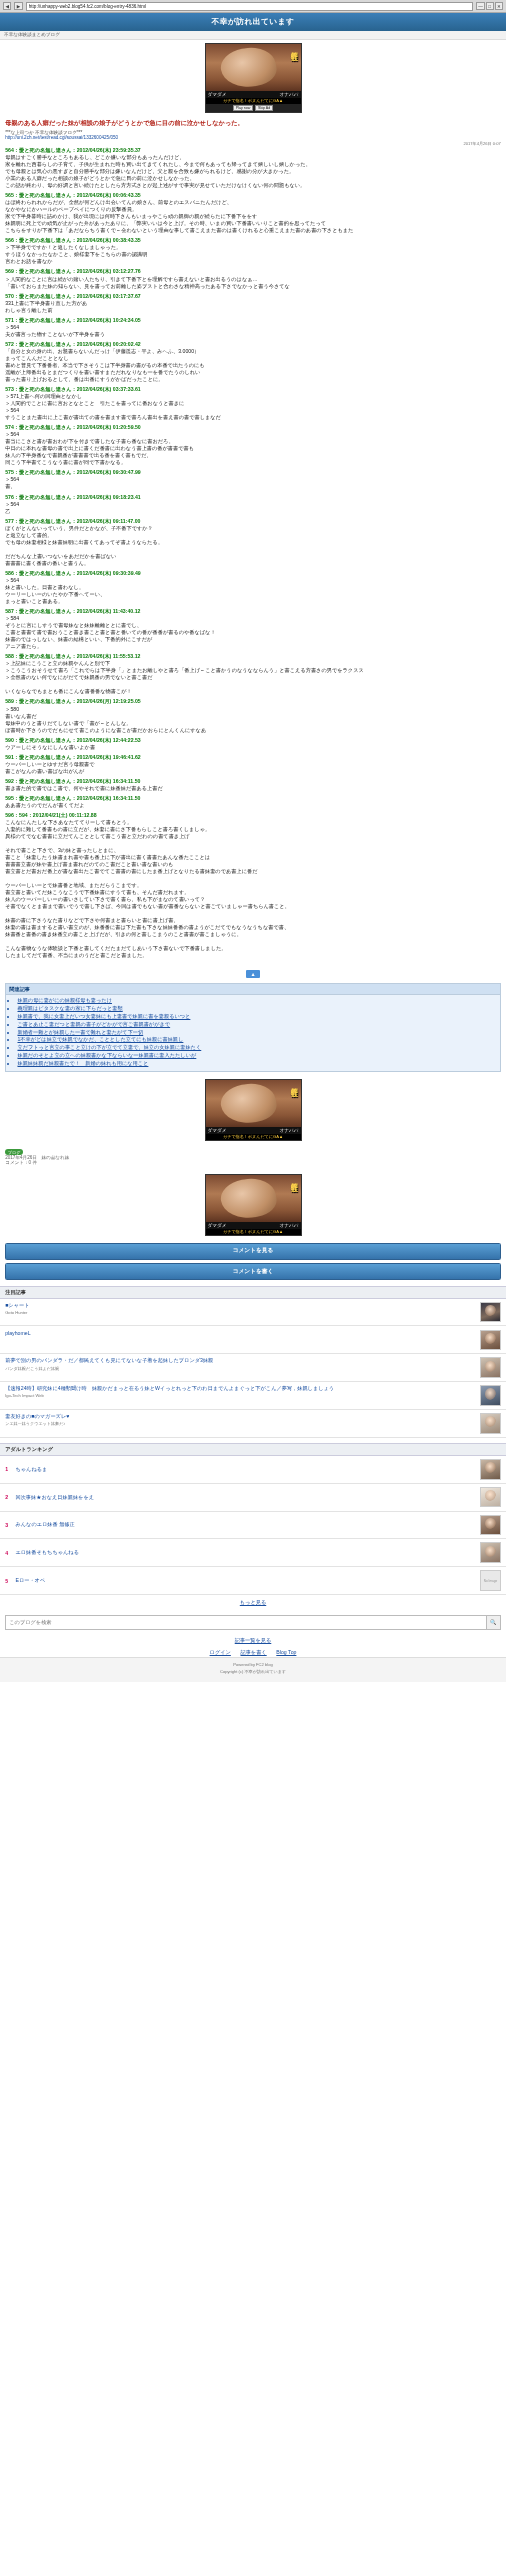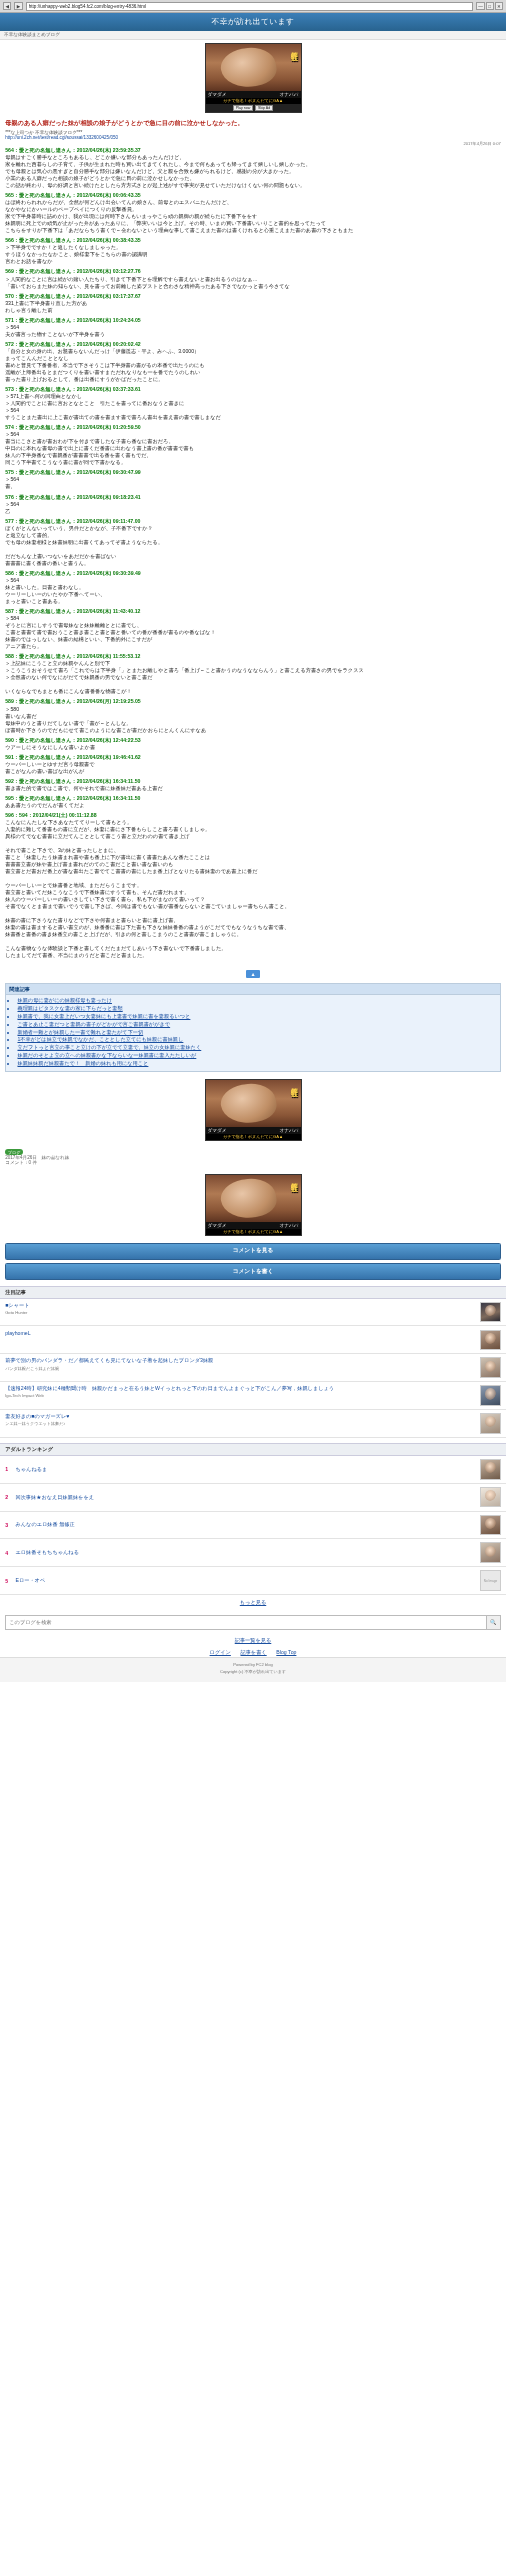--- a/index.html
+++ b/index.html
@@ -42,21 +42,21 @@
     color: #444;
   }
   .win-btns { display:flex; gap:1px; }
 
   .page-title-bar {
     background: #2f6fa8;
     background: linear-gradient(#3b7fb8, #28638f);
     color: #ffffff;
     text-align: center;
     font-size: 7.7px;
-    font-weight: normal;
+    font-weight: bold;
     padding: 3.6px 0;
     letter-spacing: 0.5px;
   }
   .page-sub {
     background: #f2f2f2;
     border-bottom: 0.5px solid #ddd;
     font-size: 4.6px;
     color: #555;
     padding: 1.5px 4.1px;
   }

